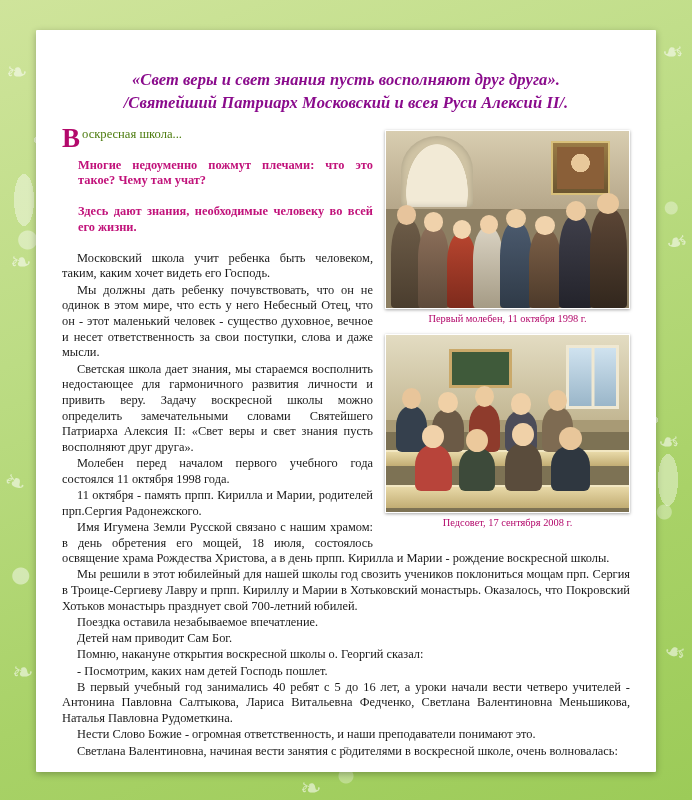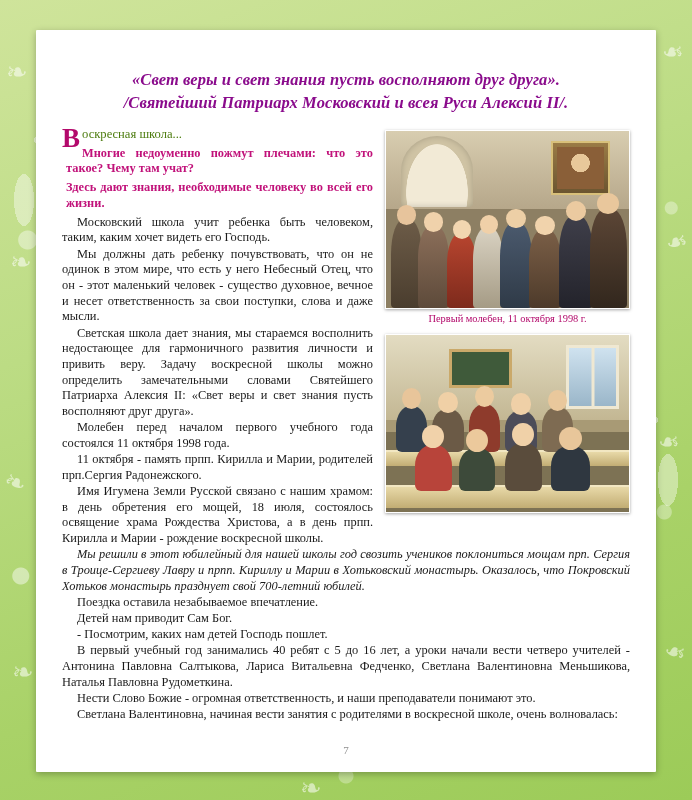--- a/index.html
+++ b/index.html
@@ -119,23 +119,23 @@
   .small-title {
     font-size: 12.6px;
     color: #4d7c0f;
   }
   .magenta {
     color: #c1127a;
     font-weight: bold;
     font-size: 12.4px;
     line-height: 1.22;
   }
-  .magenta p { margin: 4px; text-indent: 0; }
-
-  .italic { font-style: italic; }
+  .magenta p { margin: 16px; text-indent: 0; }
+
+  .italic { }
 
   
   .photo-col {
     float: right;
     width: 245px;
     margin: 3px 0 4px 12px;
   }
   .photo-box { margin-bottom: 10px; }
   .photo {
     width: 245px;
@@ -315,20 +315,21 @@
 
           <div class="person" style="left:30%;bottom:12%;width:15%;height:24%;background:#3d4a3a;"></div>
           <div class="phead" style="left:33%;bottom:34%;width:9%;height:13%;background:#ecc99c;"></div>
 
           <div class="person" style="left:49%;bottom:12%;width:15%;height:27%;background:#5a4c3c;"></div>
           <div class="phead" style="left:52%;bottom:37%;width:9%;height:13%;background:#f0d1a8;"></div>
 
           <div class="person" style="left:68%;bottom:12%;width:16%;height:25%;background:#2f3740;"></div>
           <div class="phead" style="left:71%;bottom:35%;width:9.5%;height:13%;background:#e8c69a;"></div>
         </div>
+        <div class="caption">Педсовет, 17 сентября 2008 г.</div>
       </div>
 
     </div>
 
     <div class="body-text">
       <p class="lead-line noind">
         <span class="dropcap">В</span><span class="small-title">оскресная школа...</span>
       </p>
 
       <div class="magenta">
@@ -338,20 +339,21 @@
 
       <p>Московский школа учит ребенка быть человеком, таким, каким хочет видеть его Господь.</p>
       <p>Мы должны дать ребенку почувствовать, что он не одинок в этом мире, что есть у него Небесный Отец, что он - этот маленький человек - существо духовное, вечное и несет ответственность за свои поступки, слова и даже мысли.</p>
       <p>Светская школа дает знания, мы стараемся восполнить недостающее для гармоничного развития личности и привить веру. Задачу воскресной школы можно определить замечательными словами Святейшего Патриарха Алексия II: «Свет веры и свет знания пусть восполняют друг друга».</p>
       <p>Молебен перед началом первого учебного года состоялся 11 октября 1998 года.</p>
       <p>11 октября - память прпп. Кирилла и Марии, родителей прп.Сергия Радонежского.</p>
       <p>Имя Игумена Земли Русской связано с нашим храмом: в день обретения его мощей, 18 июля, состоялось освящение храма Рождества Христова, а в день прпп. Кирилла и Марии - рождение воскресной школы.</p>
       <p class="italic">Мы решили в этот юбилейный для нашей школы год свозить учеников поклониться мощам прп. Сергия в Троице-Сергиеву Лавру и прпп. Кириллу и Марии в Хотьковский монастырь. Оказалось, что Покровский Хотьков монастырь празднует свой 700-летний юбилей.</p>
       <p>Поездка оставила незабываемое впечатление.</p>
       <p>Детей нам приводит Сам Бог.</p>
+      <p>Помню, накануне открытия воскресной школы о. Георгий сказал:</p>
       <p>- Посмотрим, каких нам детей Господь пошлет.</p>
       <p>В первый учебный год занимались 40 ребят с 5 до 16 лет, а уроки начали вести четверо учителей - Антонина Павловна Салтыкова, Лариса Витальевна Федченко, Светлана Валентиновна Меньшикова, Наталья Павловна Рудометкина.</p>
       <p>Нести Слово Божие - огромная ответственность, и наши преподаватели понимают это.</p>
       <p>Светлана Валентиновна, начиная вести занятия с родителями в воскресной школе, очень волновалась:</p>
       <div class="clear"></div>
     </div>
 
   </div>
   <div class="page-num">7</div>
 </div>

